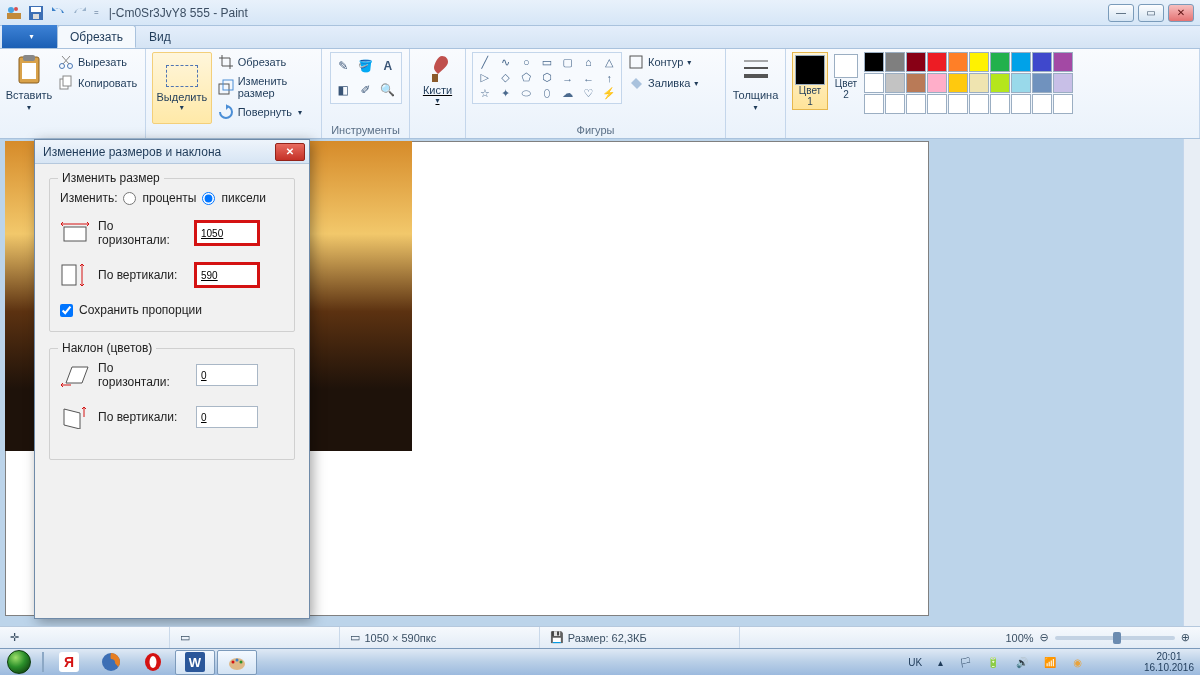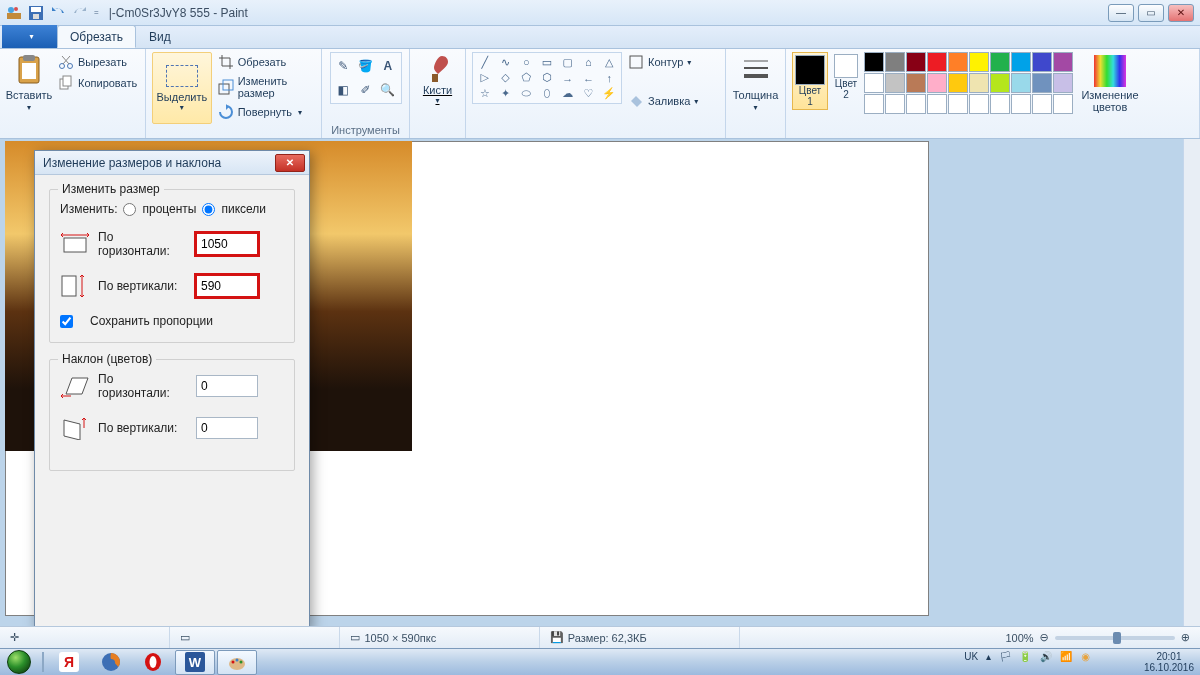--- a/index.html
+++ b/index.html
@@ -47,51 +47,51 @@
 .color1-wrap { border:1px solid #e6b74e; background:linear-gradient(#fff5d7,#ffe49a); padding:2px; display:flex;flex-direction:column;align-items:center;font-size:10px;color:#1f3b59;}
 .color2-wrap { padding:2px; display:flex;flex-direction:column;align-items:center;font-size:10px;color:#1f3b59;}
 .rainbow-ico{width:32px;height:32px;background:linear-gradient(90deg,#e33,#ed3,#3d3,#3dd,#33e,#d3d);}
 
 .canvas-area{position:absolute;top:139px;left:0;right:0;bottom:27px;background:#bcd4ea;}
 .white-canvas{position:absolute;left:5px;top:2px;width:924px;height:475px;background:#fff;border:1px solid #808080;}
 .photo{position:absolute;left:5px;top:2px;width:407px;height:310px;background:linear-gradient(180deg,#d68b2a 0%,#f2c86b 30%,#5c3211 55%,#1e120a 80%);}
 .scroll-v{position:absolute;right:0;top:0;bottom:0;width:17px;background:#e8eef5;border-left:1px solid #c4d6eb;}
 
 
-.dialog{position:absolute;left:34px;top:139px;width:276px;height:480px;background:#f1f1f1;border:1px solid #6f8aa8;box-shadow:3px 3px 12px rgba(0,0,0,.35);margin-top:11px;}
+.dialog{position:absolute;left:34px;top:139px;width:276px;height:480px;background:#f1f1f1;border:1px solid #6f8aa8;box-shadow:3px 3px 12px rgba(0,0,0,.35);}
 .dlg-title{height:24px;background:linear-gradient(#eef4fb,#d7e5f4);border-bottom:1px solid #b5c8dd;display:flex;align-items:center;padding:0 4px 0 8px;font-size:12px;color:#1f3b59;}
 .dlg-close{margin-left:auto;width:30px;height:18px;background:linear-gradient(#e86b5f,#c43127);border:1px solid #93231a;border-radius:2px;color:#fff;display:flex;align-items:center;justify-content:center;font-size:10px;font-weight:bold;}
 .dlg-body{padding:14px 14px 10px;font-size:12px;color:#222;}
 .groupbox{border:1px solid #d0d0d0;border-radius:2px;padding:12px 10px 14px;margin-bottom:16px;position:relative;}
 .groupbox>legend,.groupbox>.legend{position:absolute;top:-8px;left:8px;background:#f1f1f1;padding:0 4px;font-size:12px;}
 .radio-row{display:flex;align-items:center;gap:6px;margin-bottom:14px;font-size:12px;}
 .dim-row{display:flex;align-items:center;gap:8px;margin-bottom:16px;}
 .dim-ico{width:30px;height:24px;}
 .dim-label{width:90px;font-size:12px;}
-.dim-input{width:62px;height:22px;border:1px solid #a9b7c6;padding:2px 4px;font-size:12px;background:#fff;}
+.dim-input{width:62px;height:22px;border:1px solid #a9b7c6;padding:2px 4px;font-size:10px;background:#fff;text-decoration:underline;}
 .highlight{outline:3px solid #d41212;outline-offset:-1px;}
-.checkbox-row{display:flex;align-items:center;gap:17px;font-size:12px;}
+.checkbox-row{display:flex;align-items:center;gap:6px;font-size:12px;}
 .dlg-buttons{position:absolute;bottom:14px;left:0;right:0;display:flex;justify-content:center;gap:10px;}
 .push-btn{width:80px;height:23px;border:1px solid #8aa4c1;border-radius:2px;background:linear-gradient(#fdfdfe,#e5eef8);font-size:12px;color:#1f3b59;}
 .push-btn.primary{border:1px solid #3d81c9;box-shadow:0 0 0 1px #9ec9f5 inset;}
 
 
 .statusbar{position:absolute;left:0;right:0;bottom:27px;height:22px;background:linear-gradient(#f6f9fd,#e3ecf6);border-top:1px solid #b5c8dd;display:flex;align-items:center;font-size:11px;color:#3a4f63;}
 .status-seg{padding:0 10px;border-right:1px solid #cad9ea;height:100%;display:flex;align-items:center;gap:4px;min-width:100px;}
 .status-right{margin-left:auto;display:flex;align-items:center;gap:6px;padding-right:10px;}
 .zoom-track{width:120px;height:4px;background:#c3d2e3;position:relative;border-radius:2px;}
 .zoom-thumb{position:absolute;left:58px;top:-4px;width:8px;height:12px;background:#6b8bb0;border-radius:2px;}
 
 
 .taskbar{position:absolute;left:0;right:0;bottom:0;height:27px;background:linear-gradient(#dfe9f5,#b9cfe7,#9cbade);display:flex;align-items:center;border-top:1px solid #7c9abb;}
 .start{width:38px;height:27px;display:flex;align-items:center;justify-content:center;}
 .start-orb{width:24px;height:24px;border-radius:50%;background:radial-gradient(circle at 35% 30%,#9ee06a,#2a8f2a 45%,#154d15 80%);border:1px solid #0c3a0c;}
 .task-ico{width:40px;height:25px;margin:0 1px;display:flex;align-items:center;justify-content:center;border:1px solid transparent;border-radius:2px;}
 .task-ico.active{border:1px solid #7c9abb;background:linear-gradient(#f4f9ff,#d3e3f4);}
-.tray{margin-left:auto;display:flex;gap:8px;padding-right:6px;font-size:10px;color:#1f3b59;}
+.tray{margin-left:auto;display:flex;align-items:center;gap:16px;padding-right:6px;font-size:10px;color:#1f3b59;}
 .tray-time{text-align:center;line-height:11px;margin-left:46px;}
 
 svg{display:block;}
 </style>
 </head>
 <body>
 
 <div class="titlebar">
   <div class="qat">
     <span class="qat-ico">
@@ -260,41 +260,42 @@
           <div class="shape-cell">←</div>
           <div class="shape-cell">↑</div>
         <div class="shape-cell">☆</div>
           <div class="shape-cell">✦</div>
           <div class="shape-cell">⬭</div>
           <div class="shape-cell">⬯</div>
           <div class="shape-cell">☁</div>
           <div class="shape-cell">♡</div>
           <div class="shape-cell">⚡</div>
       </div>
-      <div style="display:flex;flex-direction:column;gap:19px;">
+      <div style="display:flex;flex-direction:column;gap:1px;">
         <div class="sm-row">
           <span class="sm-ico">
               <svg width="16" height="16">
                 <rect x="2" y="2" width="12" height="12" fill="none" stroke="#555"></rect>
               </svg>
             </span>
           <span>Контур</span>
             <span style="font-size:8px;">▾</span>
         </div>
         <div class="sm-row">
           <span class="sm-ico">
               <svg width="16" height="16">
                 <path d="M3 8l5-5 6 6-5 5z" fill="#a9c2dd"></path>
               </svg>
             </span>
           <span>Заливка</span>
             <span style="font-size:8px;">▾</span>
         </div>
       </div>
     </div>
+    <div class="grp-label">Фигуры</div>
   </div>
 
   <div class="grp" style="width:60px">
     <div class="grp-content" style="justify-content:center;">
       <div class="big-btn">
         <svg class="big-ico" viewBox="0 0 32 32">
             <line x1="4" y1="6" x2="28" y2="6" stroke="#555" stroke-width="1"></line>
             <line x1="4" y1="13" x2="28" y2="13" stroke="#555" stroke-width="2"></line>
             <line x1="4" y1="21" x2="28" y2="21" stroke="#555" stroke-width="4"></line>
           </svg>
@@ -342,25 +343,20 @@
           <div class="swatch" style="background: rgb(255, 255, 255);"></div>
           <div class="swatch" style="background: rgb(255, 255, 255);"></div>
           <div class="swatch" style="background: rgb(255, 255, 255);"></div>
           <div class="swatch" style="background: rgb(255, 255, 255);"></div>
           <div class="swatch" style="background: rgb(255, 255, 255);"></div>
           <div class="swatch" style="background: rgb(255, 255, 255);"></div>
           <div class="swatch" style="background: rgb(255, 255, 255);"></div>
           <div class="swatch" style="background: rgb(255, 255, 255);"></div>
           <div class="swatch" style="background: rgb(255, 255, 255);"></div>
         </div>
-      <div class="big-btn" style="width:66px;">
-        <div class="rainbow-ico"></div>
-        <span style="white-space:pre;text-align:center;">Изменение
-цветов</span>
-      </div>
     </div>
   </div>
 </div>
 
 <div class="canvas-area">
   <div class="white-canvas"></div>
   <div class="photo"></div>
   <div class="scroll-v"></div>
 </div>
 

